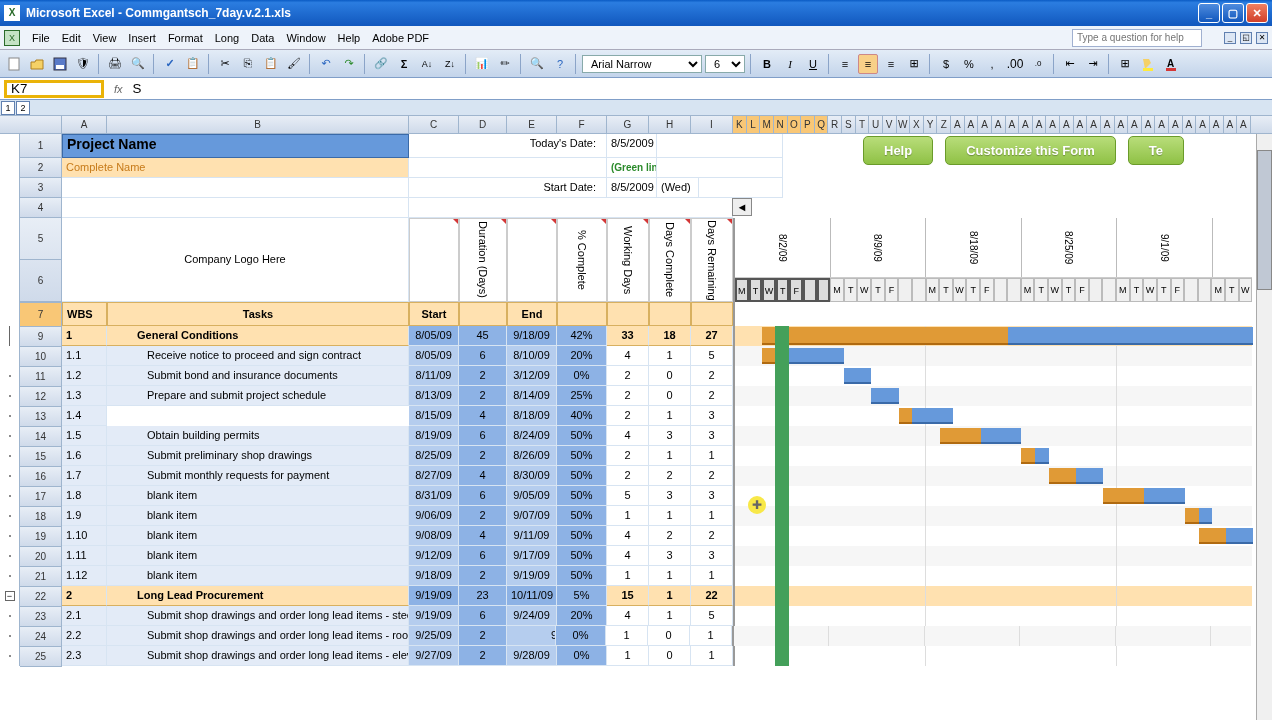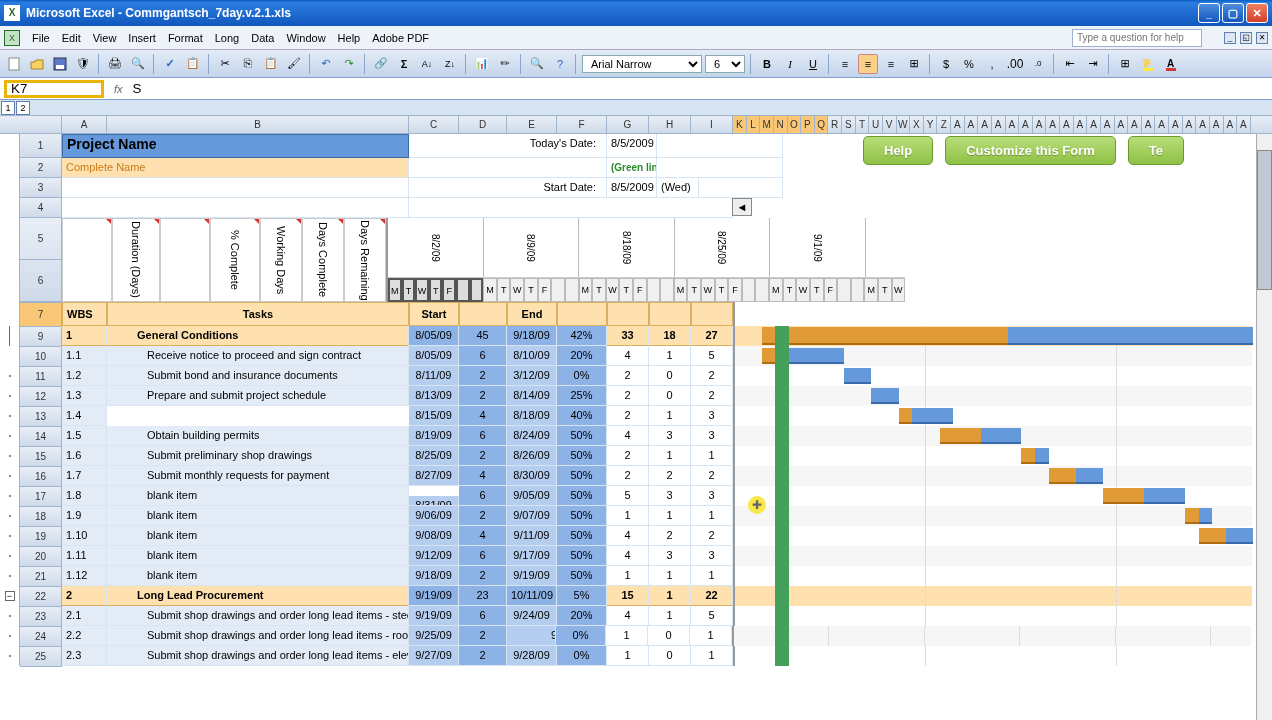--- a/index.html
+++ b/index.html
@@ -378,20 +378,21 @@
 
     <div class="cell-row">
       <div class="c" style="width:347px;"></div>
       <div class="c" style="width:324px;"></div>
       <div style="width:519px; position:relative;">
         <div class="nav-left">◄</div>
       </div>
     </div>
 
     <div class="cell-row tall">
+      <div class="c" style="width:347px; text-align:center; line-height:83px;">Company Logo Here</div>
       <div class="c vert" style="width:50px;"></div>
       <div class="c vert" style="width:48px;">Duration (Days)</div>
       <div class="c vert" style="width:50px;"></div>
       <div class="c vert" style="width:50px;">% Complete</div>
       <div class="c vert" style="width:42px;">Working Days</div>
       <div class="c vert" style="width:42px;">Days Complete</div>
       <div class="c vert" style="width:42px;">Days Remaining</div>
       <div class="gantt-area" style="width:519px;">
         <div class="gantt-week-hdr" id="gantt-weeks">
             <div>8/2/09</div>
@@ -572,21 +573,21 @@
           <div class="c nc" style="width:42px;text-align:center;">2</div>
           <div class="c nc" style="width:42px;text-align:center;">2</div>
           <div class="gantt-row" style="width: 519px; border-left: 2px solid rgb(153, 153, 153); background: repeating-linear-gradient(to right, transparent 0px, transparent 94.5px, rgb(221, 221, 221) 94.5px, rgb(221, 221, 221) 95.5px) rgb(246, 246, 246);">
             <div class="bar-complete" style="position:absolute;left:313.72px;width:27.28px;height:16px;top:2px;"></div>
             <div class="bar-remain" style="position:absolute;left:341px;width:27.28px;height:16px;top:2px;"></div>
           </div>
         </div>
         <div class="cell-row">
           <div class="c blue0" style="width:45px;">1.8</div>
           <div class="c blue0" style="width:302px;padding-left:40px;">blank item</div>
-          <div class="c blue1" style="width:50px;margin-top:10px;">8/31/09</div>
+          <div class="c blue1" style="width:50px;">8/31/09</div>
           <div class="c blue2" style="width:48px;">6</div>
           <div class="c blue1" style="width:50px;">9/05/09</div>
           <div class="c blue2" style="width:50px;">50%</div>
           <div class="c nc" style="width:42px;text-align:center;">5</div>
           <div class="c nc" style="width:42px;text-align:center;">3</div>
           <div class="c nc" style="width:42px;text-align:center;">3</div>
           <div class="gantt-row" style="width: 519px; border-left: 2px solid rgb(153, 153, 153); background: repeating-linear-gradient(to right, transparent 0px, transparent 94.5px, rgb(221, 221, 221) 94.5px, rgb(221, 221, 221) 95.5px) rgb(255, 255, 255);">
             <div class="bar-complete" style="position:absolute;left:368.28000000000003px;width:40.92px;height:16px;top:2px;"></div>
             <div class="bar-remain" style="position:absolute;left:409.20000000000005px;width:40.92px;height:16px;top:2px;"></div>
           </div>

